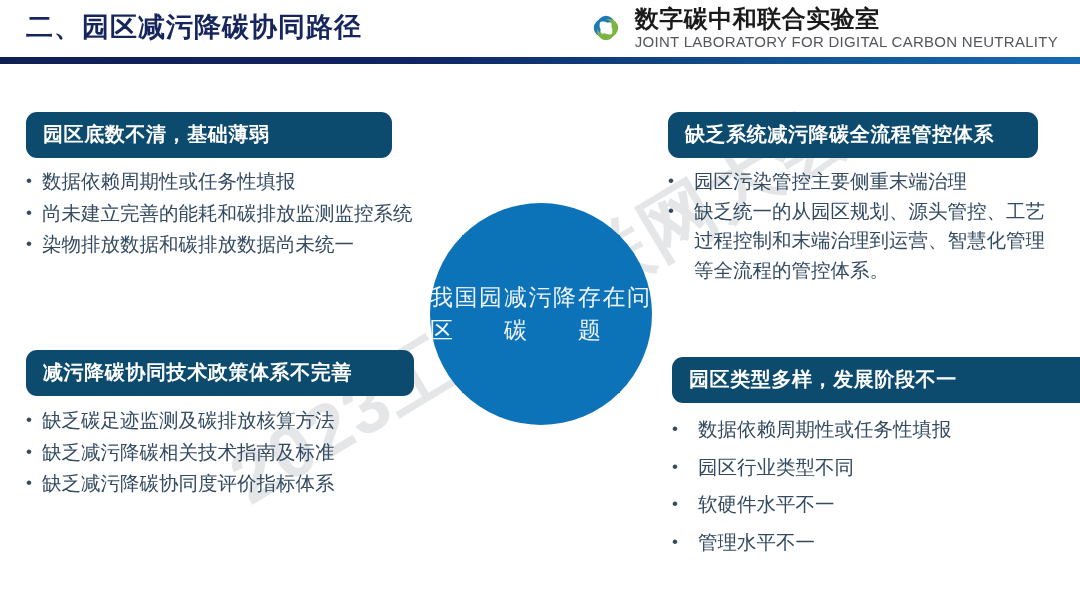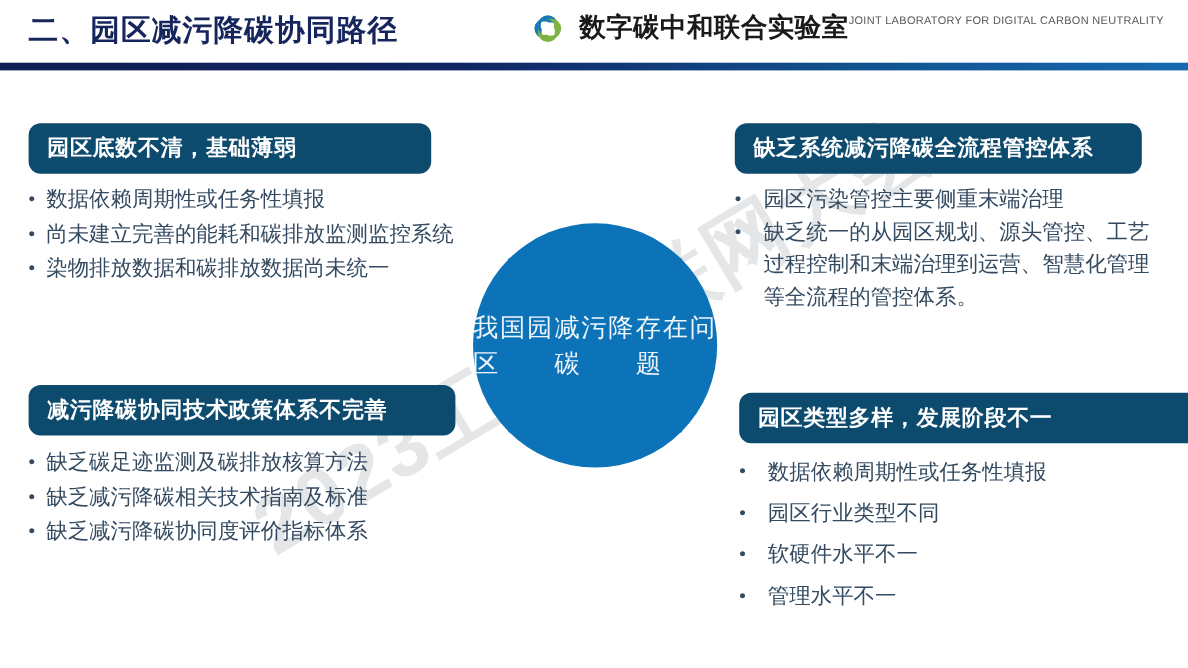--- a/index.html
+++ b/index.html
@@ -53,33 +53,34 @@
     align-items: center;
     gap: 9px;
   }
   #logo-mark {
     width: 40px;
     height: 40px;
     flex: 0 0 auto;
   }
   #logo-text {
     display: flex;
+    flex-direction: column;
     align-items: flex-start;
     justify-content: center;
   }
   #logo-cn {
     font-size: 24px;
     font-weight: bold;
     color: #1a1a1a;
     line-height: 1.08;
     letter-spacing: 0.5px;
     white-space: nowrap;
   }
   #logo-en {
-    font-size: 10px;
+    font-size: 15px;
     color: #53565a;
     line-height: 1.2;
     letter-spacing: 0.28px;
     white-space: nowrap;
     margin-top: 1px;
   }
 
   
   #watermark {
     position: absolute;

